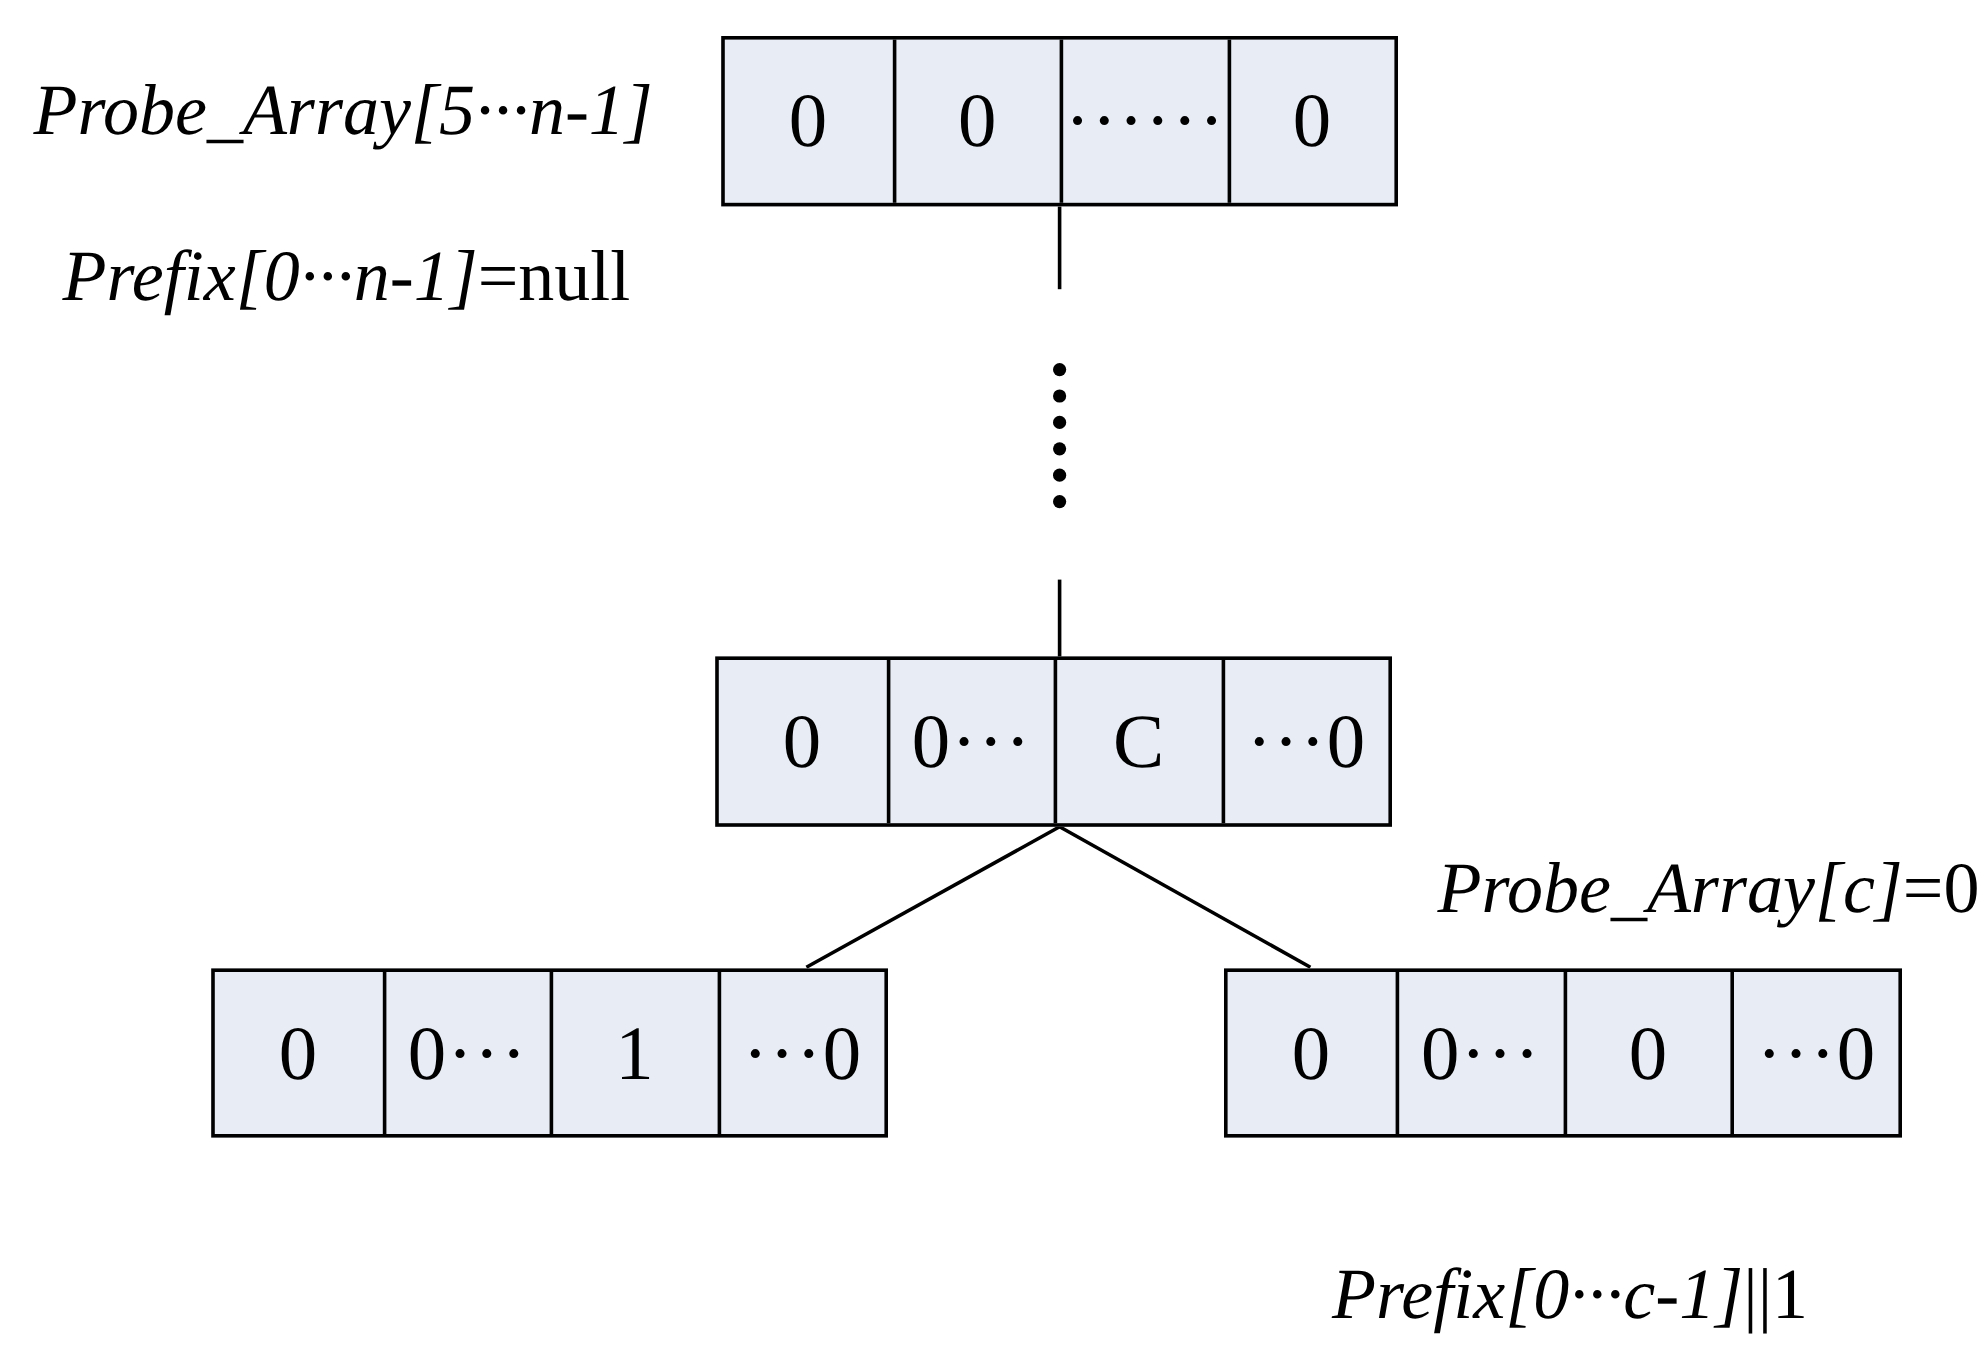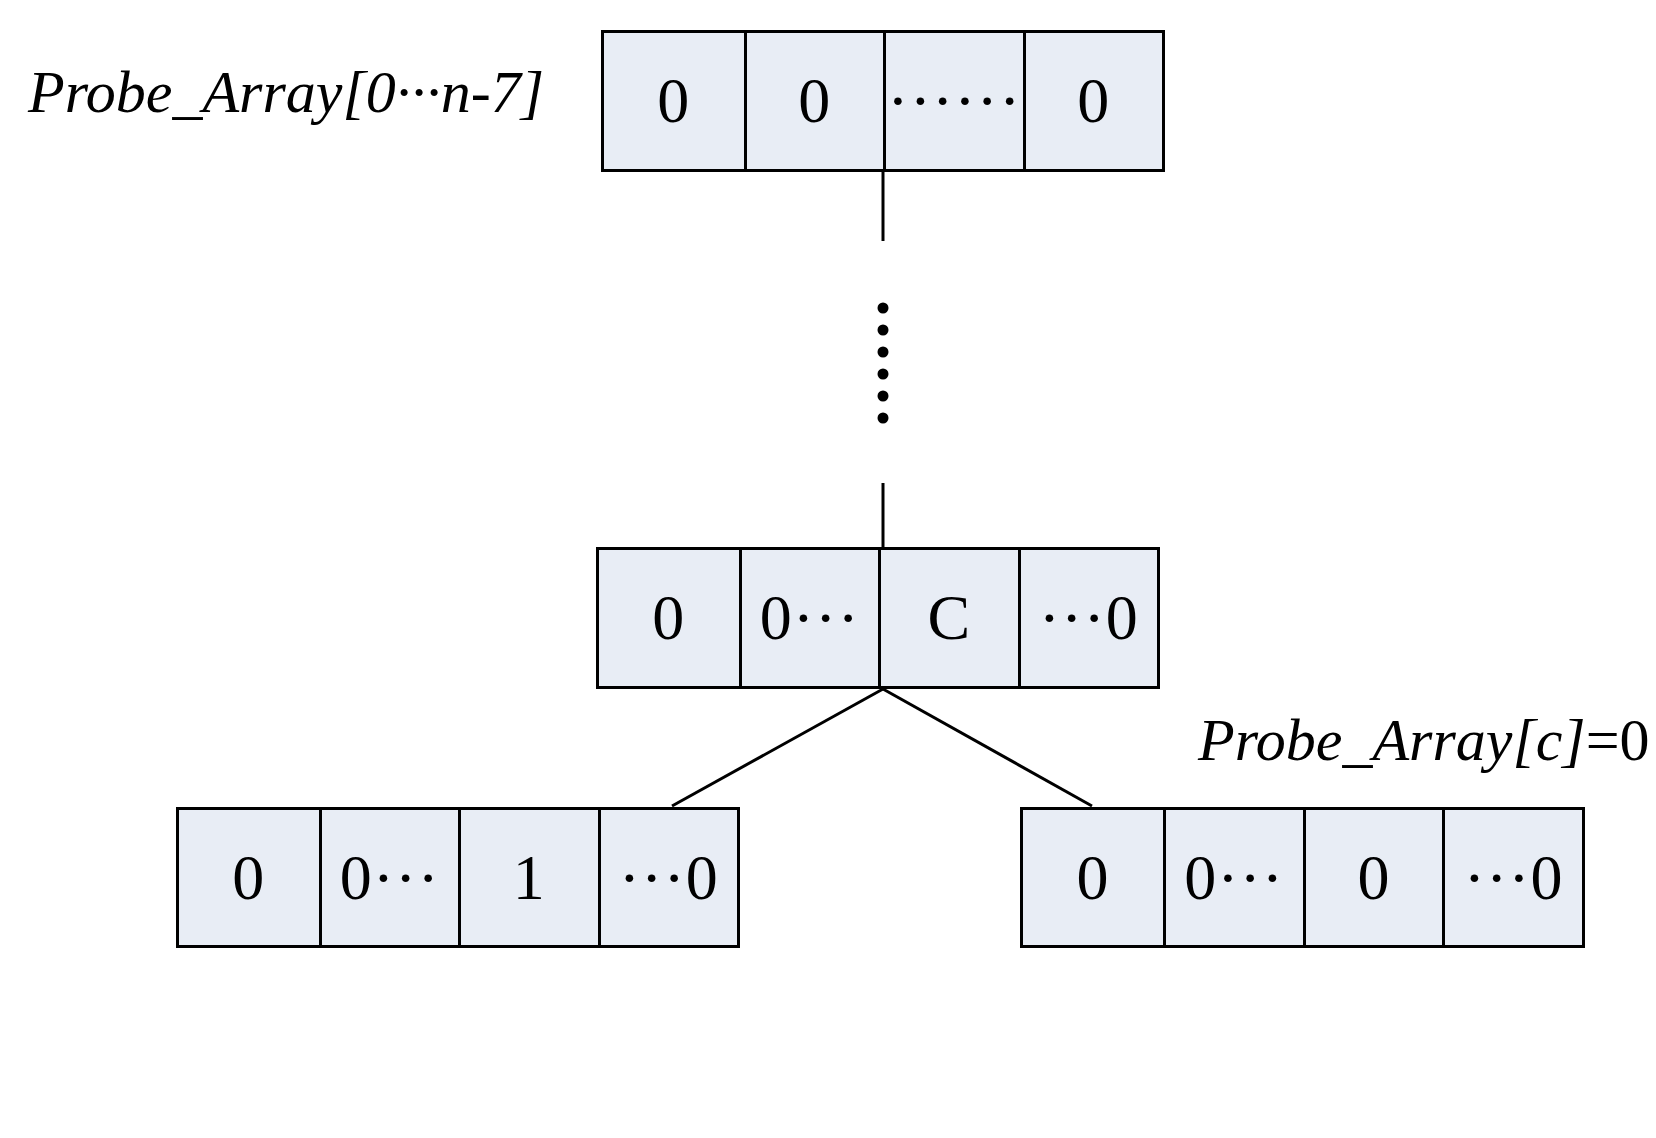--- a/index.html
+++ b/index.html
@@ -79,24 +79,30 @@
   </div>
 
   <div class="array" style="left:1020px;top:807px;width:565px;height:141px;">
     <div class="cell">0</div>
     <div class="cell">0···</div>
     <div class="cell">0</div>
     <div class="cell">···0</div>
   </div>
 
   <div class="lbl" style="left:28px;top:58px;">
-    <span class="it">Probe_Array[0···n-7]</span><span class="rm"></span>
+    <span class="it">Probe_Array[5···n-1]</span><span class="rm"></span>
   </div>
 
+  <div class="lbl" style="left:52px;top:196px;">
+    <span class="it">Prefix[0···n-1]</span><span class="rm">=null</span>
+  </div>
 
 
   <div class="lbl" style="left:1198px;top:706px;">
     <span class="it">Probe_Array[c]</span><span class="rm">=0</span>
   </div>
 
 
+  <div class="lbl" style="left:1110px;top:1044px;">
+    <span class="it">Prefix[0···c-1]</span><span class="rm">||1</span>
+  </div>
 
 </div>
 
 </body></html>

